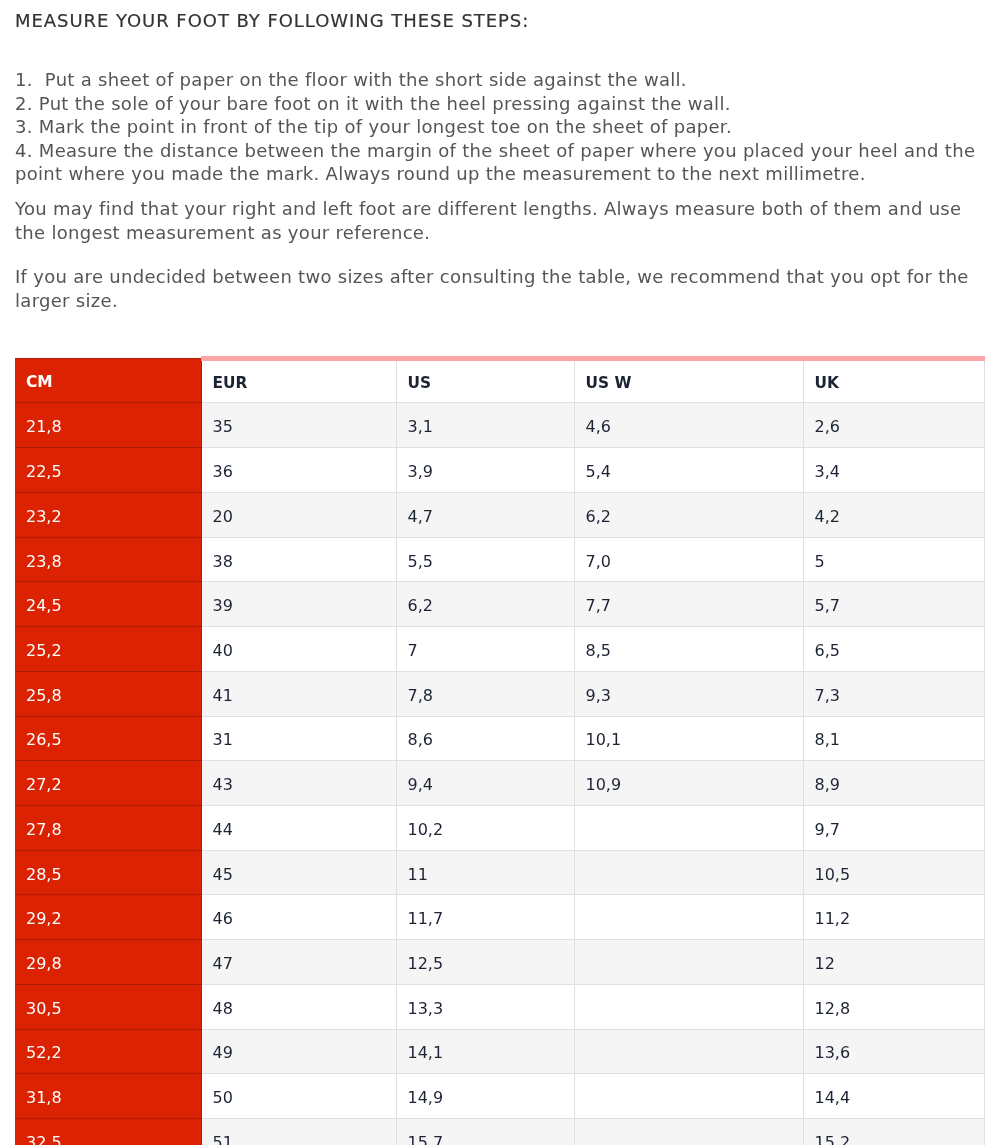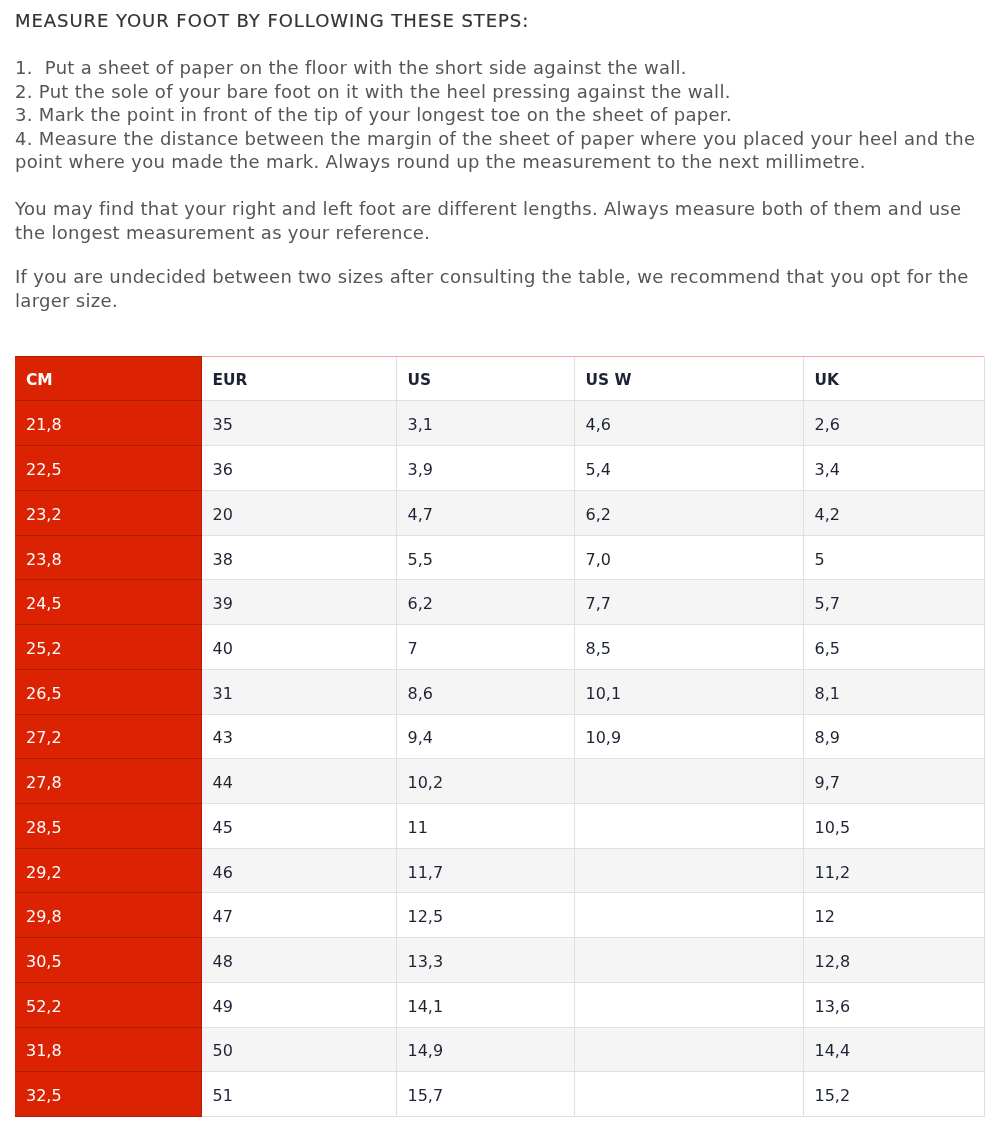--- a/index.html
+++ b/index.html
@@ -13,36 +13,36 @@
   .heading{
     position:absolute;left:15px;top:10px;
     font-size:18px;font-weight:400;color:#333333;-webkit-text-stroke:0.2px #333333;-webkit-font-smoothing:antialiased;
     letter-spacing:0.95px;
   }
   .body-text{
     position:absolute;left:15px;
     font-size:18px;font-weight:400;line-height:23.5px;color:#555555;letter-spacing:0.30px;-webkit-font-smoothing:antialiased;
     width:970px;
   }
-  #steps{top:56px;}
+  #steps{top:68px;}
   #para1{top:197px;}
   #para2{top:265px;}
   table{
     position:absolute;left:15px;top:328.4px;
     border-collapse:collapse;width:969px;
     table-layout:fixed;
     margin-top:28px;
   }
   th,td{
     text-align:left;vertical-align:middle;
     padding:3px 0 0 11px;height:44.72px;box-sizing:border-box;
     font-size:16px;font-weight:normal;color:#1c2434;
     border-bottom:1px solid #dee1e4;
   }
-  th{border-top:1px solid #fca5a5;font-size:15.4px;font-weight:bold;height:44.1px;letter-spacing:0px;padding-top:2px;box-sizing:border-box;}
+  th{border-top:5px solid #fca5a5;font-size:15.4px;font-weight:bold;height:44.1px;letter-spacing:0px;padding-top:2px;box-sizing:border-box;}
   tbody tr:nth-child(odd) td{background:#f5f5f6;}
   tbody tr:nth-child(even) td{background:#ffffff;}
   .cmcol{background:#db2203 !important;color:#ffffff;border-bottom:1px solid #ad1d02;border-right:1px solid #b51e02;}
   th.cmcol{border-top:1px solid #ad1d02;}
   col.c0{width:186px}col.c1{width:195px}col.c2{width:178px}col.c3{width:229px}col.c4{width:181px}
   td+td,th+th{border-left:1px solid #dee1e4;}
   tr>td:last-child,tr>th:last-child{border-right:1px solid #dee1e4;}
 </style>
 </head>
 <body>
@@ -111,20 +111,27 @@
           <td>5,7</td>
         </tr>
         <tr>
           <td class="cmcol">25,2</td>
           <td>40</td>
           <td>7</td>
           <td>8,5</td>
           <td>6,5</td>
         </tr>
         <tr>
+          <td class="cmcol">25,8</td>
+          <td>41</td>
+          <td>7,8</td>
+          <td>9,3</td>
+          <td>7,3</td>
+        </tr>
+        <tr>
           <td class="cmcol">26,5</td>
           <td>31</td>
           <td>8,6</td>
           <td>10,1</td>
           <td>8,1</td>
         </tr>
         <tr>
           <td class="cmcol">27,2</td>
           <td>43</td>
           <td>9,4</td>

